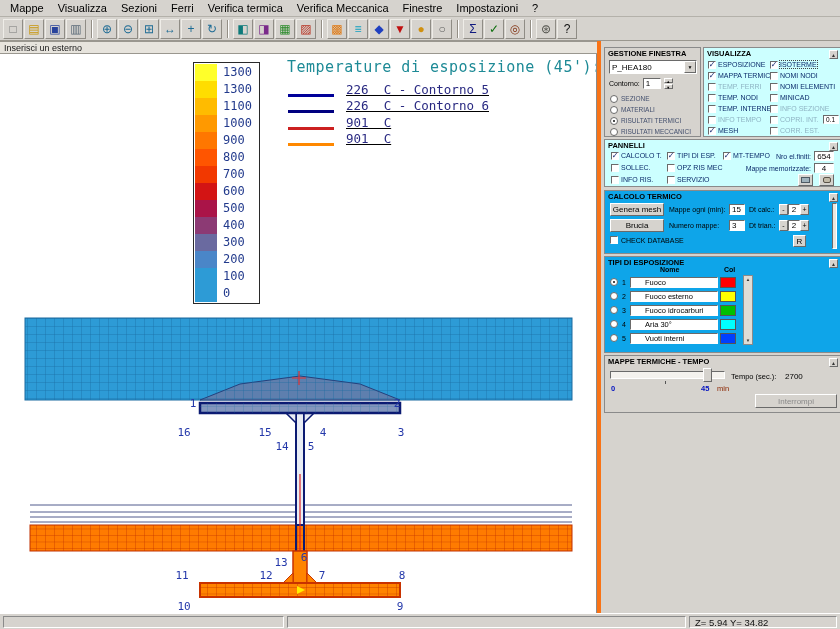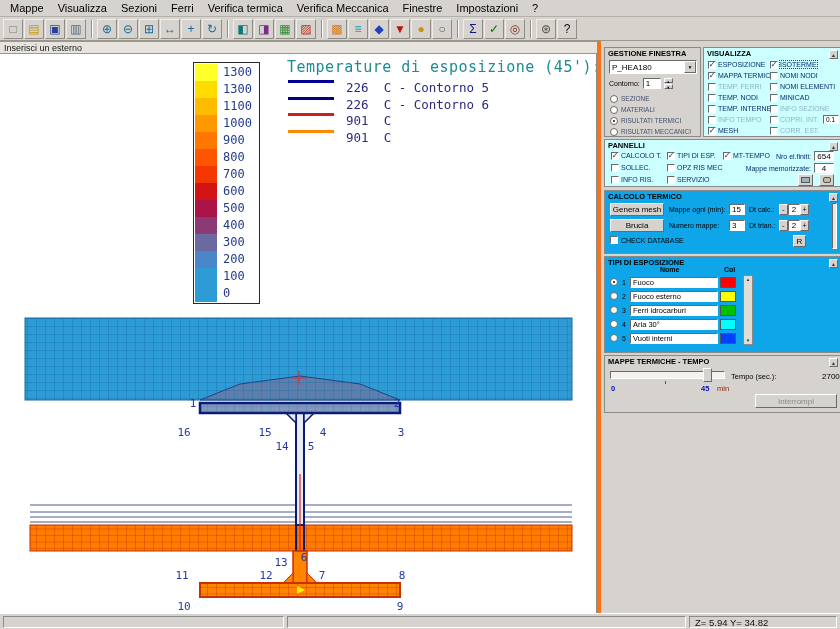--- a/index.html
+++ b/index.html
@@ -37,21 +37,21 @@
 
   #scale { position:absolute; left:193px; top:8px; background:#fff; border:1px solid #2a2a2a; padding:1px; }
   .scale-row { display:flex; height:17px; }
   .scale-swatch { width:22px; height:17px; }
   .scale-label { font-family:"DejaVu Sans Mono", monospace; font-size:12px; color:#223a8c;
     line-height:17px; padding:0 6px 0 6px; white-space:pre; }
 
   #canvas-title { position:absolute; left:287px; top:4px; font-family:"DejaVu Sans Mono", monospace;
     font-size:15px; letter-spacing:0.5px; color:#1d8a96; white-space:pre; }
   #legend { position:absolute; left:288px; top:26px; }
-  .legend-row { display:flex; align-items:flex-start; height:16.5px; }
+  .legend-row { display:flex; align-items:flex-end; height:16.5px;text-decoration:underline; }
   .legend-line { width:46px; height:3px; margin-right:12px; flex:none; }
   .legend-text { font-family:"DejaVu Sans Mono", monospace; font-size:12.5px; color:#2a2a82; white-space:pre; }
 
   
   #rightpanel { position:absolute; left:597px; top:41px; width:243px; height:572px;
     background:#d6d3ce; border-left:4px solid #f97316; }
   .grp { position:absolute; border:1px solid #8a8a8a; background:#d6d3ce; }
   .grp.cyan { background:#ccffff; }
   .grp.yellow { background:#0ea5e9; }
   .grp-title { position:absolute; top:1px; left:3px; font-size:7.5px; font-weight:bold; color:#000; white-space:nowrap; }
@@ -128,38 +128,38 @@
 
   
   #grp-tipi { left:3px; top:215px; width:237px; height:97px; }
   .tipi-head { position:absolute; top:9px; left:0; right:0; font-size:7px; font-weight:bold; color:#000; }
   .tipi-head .h-nome { position:absolute; left:55px; }
   .tipi-head .h-col { position:absolute; left:119px; }
   #tipi-rows { position:absolute; left:0; top:18px; }
   .tipo-row { display:flex; align-items:center; height:14px; gap:2px; padding-left:5px; }
   .tipo-num { font-size:7px; width:8px; color:#000; text-align:center; }
   .tipo-name { width:88px; height:11px; background:#fff; border:1px solid; border-color:#6a6a6a #fff #fff #6a6a6a;
-    font-size:7.5px; display:flex; align-items:center; padding-left:2px; }
+    font-size:7.5px; display:flex; align-items:center; padding-left:14px; }
   .tipo-color { width:16px; height:11px; border:1px solid #555; }
   .tipi-scroll { position:absolute; left:138px; top:18px; width:10px; height:70px; background:#e0ddd6;
     border:1px solid #8a8a8a; display:flex; flex-direction:column; justify-content:space-between;
     align-items:center; font-size:4.5px; color:#333; padding:1px 0; }
   .tipi-right { position:absolute; left:152px; top:24px; width:82px; }
   .tr-line { display:flex; justify-content:space-between; font-size:7px; color:#000; }
   #btn-lista { width:44px; height:13px; margin:8px 0 0 10px; color:#2020b0; font-weight:bold; font-size:7.5px; }
 
   
   #grp-mappe { left:3px; top:314px; width:237px; height:58px; }
   .slider-track { position:absolute; left:5px; top:15px; width:115px; height:8px; background:#f4f2ee;
     border:1px solid; border-color:#6a6a6a #fff #fff #6a6a6a; }
   .slider-handle { position:absolute; left:98px; top:12px; width:9px; height:14px; background:#d6d3ce;
     border:1px solid; border-color:#fff #6a6a6a #6a6a6a #fff; }
   .slider-tick { position:absolute; left:60px; top:25px; width:1px; height:3px; background:#555; }
   .mp-lbl { position:absolute; left:126px; top:16px; font-size:7.5px; color:#000; }
-  .mp-val { position:absolute; left:180px; top:16px; font-size:8px; color:#000;margin-left:37px; }
+  .mp-val { position:absolute; left:180px; top:16px; font-size:8px; color:#000; }
   .mp-0 { position:absolute; left:6px; top:28px; font-size:7.5px; font-weight:bold; color:#0010c0; }
   .mp-45 { position:absolute; left:96px; top:28px; font-size:7.5px; font-weight:bold; color:#0010c0; }
   .mp-min { position:absolute; left:112px; top:28px; font-size:7.5px; color:#8b2500; }
   #btn-interrompi { position:absolute; left:150px; top:38px; width:82px; height:14px; color:#8a8a8a; }
 
   
   #statusbar { position:absolute; left:0; top:613px; width:840px; height:16px; background:#d6d3ce; border-top:1px solid #fff; }
   .scell { position:absolute; top:2px; height:12px; border:1px solid; border-color:#8a8a8a #fff #fff #8a8a8a;
     display:flex; align-items:center; font-size:9.5px; color:#111; padding-left:5px; white-space:pre; }
   #scell-1 { left:3px; width:281px; }
@@ -626,21 +626,21 @@
           </div>
           <div class="tipo-row">
             <div class="radio"></div>
             <div class="tipo-num">2</div>
             <div class="tipo-name">Fuoco esterno</div>
             <div class="tipo-color" style="background: rgb(255, 255, 0);"></div>
           </div>
           <div class="tipo-row">
             <div class="radio"></div>
             <div class="tipo-num">3</div>
-            <div class="tipo-name">Ferri idrocarburi</div>
+            <div class="tipo-name">Fuoco idrocarburi</div>
             <div class="tipo-color" style="background: rgb(0, 192, 0);"></div>
           </div>
           <div class="tipo-row">
             <div class="radio"></div>
             <div class="tipo-num">4</div>
             <div class="tipo-name">Aria 30°</div>
             <div class="tipo-color" style="background: rgb(0, 255, 255);"></div>
           </div>
           <div class="tipo-row">
             <div class="radio"></div>

